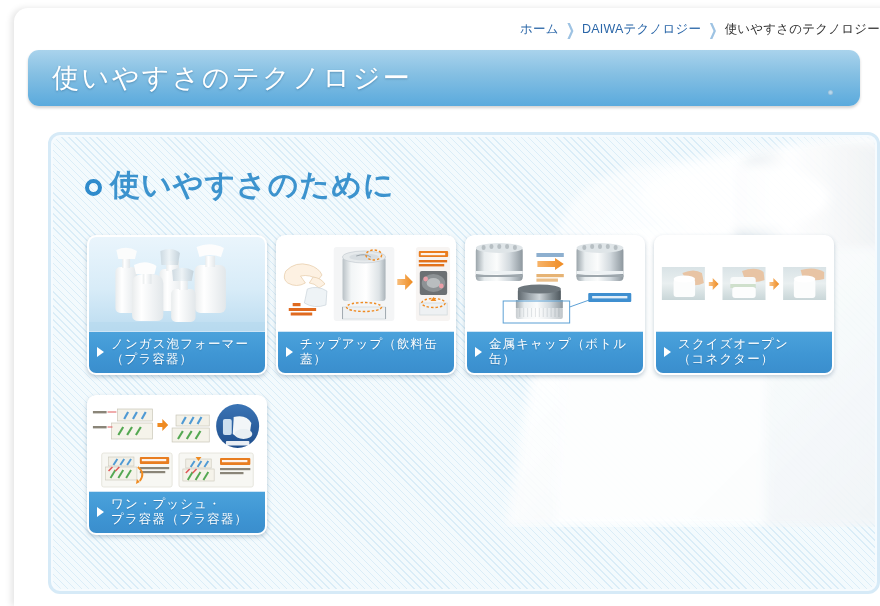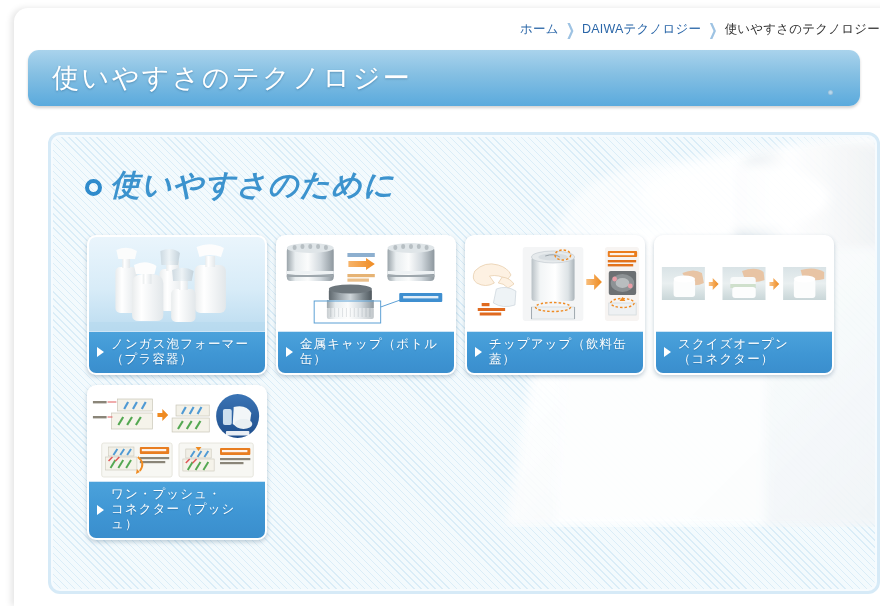--- a/index.html
+++ b/index.html
@@ -133,42 +133,41 @@
     position: absolute;
     left: 32px;
     top: 28px;
     display: flex;
     align-items: center;
     color: #3c93ce;
     font-size: 30px;
     letter-spacing: 1px;
     white-space: nowrap;
     z-index: 4;
-    font-style: italic;
   }
   #section-heading .ring {
     width: 17px;
     height: 17px;
     border: 4.5px solid #2f8bcc;
     border-radius: 50%;
     margin-right: 8px;
     margin-top: 3px;
     flex: none;
   }
 
   
   #card-grid {
     position: absolute;
     left: 34px;
     top: 98px;
     width: 768px;
     z-index: 5;
     display: flex;
     flex-wrap: wrap;
-    gap: 10px 9px;
+    gap: 20px 9px;
   }
 
   .card {
     width: 180px;
     background: #ffffff;
     border: 2px solid #ffffff;
     border-radius: 9px;
     box-shadow: 0 2px 4px rgba(60,95,125,0.30);
     overflow: hidden;
     cursor: pointer;
@@ -321,20 +320,88 @@
             <span class="tri"></span>
             <span class="lbl-text">ノンガス泡フォーマー
 （プラ容器）</span>
           </div>
         </a>
 
         <a class="card">
           <div class="card-thumb">
             <svg viewBox="0 0 180 94" preserveAspectRatio="none">
               <defs>
+                <linearGradient id="can" x1="0" y1="0" x2="1" y2="0">
+                  <stop offset="0" stop-color="#b9c1c6"></stop>
+                  <stop offset="0.2" stop-color="#f2f5f6"></stop>
+                  <stop offset="0.55" stop-color="#ffffff"></stop>
+                  <stop offset="0.85" stop-color="#dde3e6"></stop>
+                  <stop offset="1" stop-color="#aab3b9"></stop>
+                </linearGradient>
+                <linearGradient id="ar3" x1="0" y1="0" x2="1" y2="0">
+                  <stop offset="0" stop-color="#f8bd7a"></stop>
+                  <stop offset="1" stop-color="#ee8a1f"></stop>
+                </linearGradient>
+              </defs>
+              <rect width="180" height="94" fill="#ffffff"></rect>
+
+              <g>
+                <path d="M8,34 q10,-10 24,-6 q10,3 13,10 l-4,5 q-8,-6 -18,-4 l5,7 q-9,5 -18,0 q-6,-4 -2,-12 z" fill="#fdf1e2" stroke="#e8cfae" stroke-width="0.8"></path>
+                <path d="M36,40 q8,1 12,7 l-6,4 q-5,-5 -10,-5 z" fill="#fdf1e2" stroke="#e8cfae" stroke-width="0.8"></path>
+                <path d="M30,52 q10,-4 20,2 l-1,14 q-12,4 -22,-2 z" fill="#eef3f6" stroke="#cfd8de" stroke-width="0.8"></path>
+                <rect x="15" y="66" width="8" height="3.2" fill="#e06a1f"></rect>
+                <rect x="11" y="71" width="28" height="3" fill="#e06a1f"></rect>
+                <rect x="13" y="75.5" width="22" height="3" fill="#e06a1f"></rect>
+              </g>
+
+              <rect x="57" y="10" width="62" height="74" rx="3" fill="#f4f5f6"></rect>
+              <g>
+                <rect x="66" y="20" width="44" height="44" rx="3" fill="url(#can)"></rect>
+                <ellipse cx="88" cy="20" rx="22" ry="6" fill="#e6eaec" stroke="#c3cbd0" stroke-width="0.7"></ellipse>
+                <ellipse cx="88" cy="20" rx="15" ry="3.6" fill="#d7dde1"></ellipse>
+                <path d="M80,19 q9,-3 15,1" stroke="#9aa3a9" stroke-width="1" fill="none"></path>
+                <ellipse cx="98" cy="18" rx="8" ry="5" fill="none" stroke="#ef8b22" stroke-width="1.4" stroke-dasharray="2.5,2"></ellipse>
+              </g>
+              <g>
+                <rect x="66" y="70" width="44" height="12" fill="#eef1f3" stroke="#cfd6da" stroke-width="0.7"></rect>
+                <ellipse cx="88" cy="70" rx="18" ry="4.5" fill="none" stroke="#ef8b22" stroke-width="1.4" stroke-dasharray="2.5,2"></ellipse>
+                <path d="M66,70 v12 M110,70 v12" stroke="#9aa3a9" stroke-width="0.9"></path>
+              </g>
+
+              <path d="M122,42 h8 v-5 l8,8 l-8,8 v-5 h-8 z" fill="url(#ar3)"></path>
+
+              <rect x="141" y="10" width="35" height="74" rx="3" fill="#f7f4f2"></rect>
+              <rect x="144" y="14" width="30" height="6" rx="1" fill="#ea7d1e"></rect>
+              <rect x="146" y="16" width="25" height="2.2" fill="#ffffff" opacity="0.9"></rect>
+              <rect x="144" y="23" width="29" height="2.4" fill="#e2721b"></rect>
+              <rect x="144" y="27" width="26" height="2.4" fill="#e2721b"></rect>
+              <g>
+                <rect x="145" y="34" width="28" height="24" rx="2" fill="#6c7073"></rect>
+                <ellipse cx="159" cy="46" rx="12" ry="9" fill="#8d9295"></ellipse>
+                <ellipse cx="159" cy="46" rx="7" ry="5" fill="#b9bdbf"></ellipse>
+                <circle cx="151" cy="42" r="2.4" fill="#f4a0a8" opacity="0.9"></circle>
+                <circle cx="167" cy="49" r="2.4" fill="#f4a0a8" opacity="0.9"></circle>
+              </g>
+              <g>
+                <rect x="145" y="66" width="28" height="12" fill="#eef1f3" stroke="#cfd6da" stroke-width="0.7"></rect>
+                <ellipse cx="159" cy="66" rx="12" ry="4.5" fill="none" stroke="#ef8b22" stroke-width="1.4" stroke-dasharray="2.5,2"></ellipse>
+                <path d="M159,60 l3,4 h-6 z" fill="#ef8b22"></path>
+              </g>
+            </svg>
+          </div>
+          <div class="card-label">
+            <span class="tri"></span>
+            <span class="lbl-text">チップアップ（飲料缶蓋）</span>
+          </div>
+        </a>
+
+        <a class="card">
+          <div class="card-thumb">
+            <svg viewBox="0 0 180 94" preserveAspectRatio="none">
+              <defs>
                 <linearGradient id="metal" x1="0" y1="0" x2="1" y2="0">
                   <stop offset="0" stop-color="#9aa4aa"></stop>
                   <stop offset="0.18" stop-color="#e8edef"></stop>
                   <stop offset="0.45" stop-color="#fbfcfc"></stop>
                   <stop offset="0.72" stop-color="#d2d9de"></stop>
                   <stop offset="1" stop-color="#8d979e"></stop>
                 </linearGradient>
                 <linearGradient id="metald" x1="0" y1="0" x2="1" y2="0">
                   <stop offset="0" stop-color="#5e676d"></stop>
                   <stop offset="0.25" stop-color="#9aa3a9"></stop>
@@ -404,88 +471,20 @@
 
               <rect x="37" y="64" width="68" height="22" fill="none" stroke="#5b9fd4" stroke-width="1"></rect>
               <path d="M105,70 L125,63 L158,63" fill="none" stroke="#5b9fd4" stroke-width="1"></path>
               <rect x="124" y="56" width="44" height="9" rx="1" fill="#3f8fd0"></rect>
               <rect x="128" y="59" width="36" height="2.4" fill="#ffffff" opacity="0.85"></rect>
             </svg>
           </div>
           <div class="card-label">
             <span class="tri"></span>
             <span class="lbl-text">金属キャップ（ボトル缶）</span>
-          </div>
-        </a>
-
-        <a class="card">
-          <div class="card-thumb">
-            <svg viewBox="0 0 180 94" preserveAspectRatio="none">
-              <defs>
-                <linearGradient id="can" x1="0" y1="0" x2="1" y2="0">
-                  <stop offset="0" stop-color="#b9c1c6"></stop>
-                  <stop offset="0.2" stop-color="#f2f5f6"></stop>
-                  <stop offset="0.55" stop-color="#ffffff"></stop>
-                  <stop offset="0.85" stop-color="#dde3e6"></stop>
-                  <stop offset="1" stop-color="#aab3b9"></stop>
-                </linearGradient>
-                <linearGradient id="ar3" x1="0" y1="0" x2="1" y2="0">
-                  <stop offset="0" stop-color="#f8bd7a"></stop>
-                  <stop offset="1" stop-color="#ee8a1f"></stop>
-                </linearGradient>
-              </defs>
-              <rect width="180" height="94" fill="#ffffff"></rect>
-
-              <g>
-                <path d="M8,34 q10,-10 24,-6 q10,3 13,10 l-4,5 q-8,-6 -18,-4 l5,7 q-9,5 -18,0 q-6,-4 -2,-12 z" fill="#fdf1e2" stroke="#e8cfae" stroke-width="0.8"></path>
-                <path d="M36,40 q8,1 12,7 l-6,4 q-5,-5 -10,-5 z" fill="#fdf1e2" stroke="#e8cfae" stroke-width="0.8"></path>
-                <path d="M30,52 q10,-4 20,2 l-1,14 q-12,4 -22,-2 z" fill="#eef3f6" stroke="#cfd8de" stroke-width="0.8"></path>
-                <rect x="15" y="66" width="8" height="3.2" fill="#e06a1f"></rect>
-                <rect x="11" y="71" width="28" height="3" fill="#e06a1f"></rect>
-                <rect x="13" y="75.5" width="22" height="3" fill="#e06a1f"></rect>
-              </g>
-
-              <rect x="57" y="10" width="62" height="74" rx="3" fill="#f4f5f6"></rect>
-              <g>
-                <rect x="66" y="20" width="44" height="44" rx="3" fill="url(#can)"></rect>
-                <ellipse cx="88" cy="20" rx="22" ry="6" fill="#e6eaec" stroke="#c3cbd0" stroke-width="0.7"></ellipse>
-                <ellipse cx="88" cy="20" rx="15" ry="3.6" fill="#d7dde1"></ellipse>
-                <path d="M80,19 q9,-3 15,1" stroke="#9aa3a9" stroke-width="1" fill="none"></path>
-                <ellipse cx="98" cy="18" rx="8" ry="5" fill="none" stroke="#ef8b22" stroke-width="1.4" stroke-dasharray="2.5,2"></ellipse>
-              </g>
-              <g>
-                <rect x="66" y="70" width="44" height="12" fill="#eef1f3" stroke="#cfd6da" stroke-width="0.7"></rect>
-                <ellipse cx="88" cy="70" rx="18" ry="4.5" fill="none" stroke="#ef8b22" stroke-width="1.4" stroke-dasharray="2.5,2"></ellipse>
-                <path d="M66,70 v12 M110,70 v12" stroke="#9aa3a9" stroke-width="0.9"></path>
-              </g>
-
-              <path d="M122,42 h8 v-5 l8,8 l-8,8 v-5 h-8 z" fill="url(#ar3)"></path>
-
-              <rect x="141" y="10" width="35" height="74" rx="3" fill="#f7f4f2"></rect>
-              <rect x="144" y="14" width="30" height="6" rx="1" fill="#ea7d1e"></rect>
-              <rect x="146" y="16" width="25" height="2.2" fill="#ffffff" opacity="0.9"></rect>
-              <rect x="144" y="23" width="29" height="2.4" fill="#e2721b"></rect>
-              <rect x="144" y="27" width="26" height="2.4" fill="#e2721b"></rect>
-              <g>
-                <rect x="145" y="34" width="28" height="24" rx="2" fill="#6c7073"></rect>
-                <ellipse cx="159" cy="46" rx="12" ry="9" fill="#8d9295"></ellipse>
-                <ellipse cx="159" cy="46" rx="7" ry="5" fill="#b9bdbf"></ellipse>
-                <circle cx="151" cy="42" r="2.4" fill="#f4a0a8" opacity="0.9"></circle>
-                <circle cx="167" cy="49" r="2.4" fill="#f4a0a8" opacity="0.9"></circle>
-              </g>
-              <g>
-                <rect x="145" y="66" width="28" height="12" fill="#eef1f3" stroke="#cfd6da" stroke-width="0.7"></rect>
-                <ellipse cx="159" cy="66" rx="12" ry="4.5" fill="none" stroke="#ef8b22" stroke-width="1.4" stroke-dasharray="2.5,2"></ellipse>
-                <path d="M159,60 l3,4 h-6 z" fill="#ef8b22"></path>
-              </g>
-            </svg>
-          </div>
-          <div class="card-label">
-            <span class="tri"></span>
-            <span class="lbl-text">チップアップ（飲料缶蓋）</span>
           </div>
         </a>
 
         <a class="card">
           <div class="card-thumb">
             <svg viewBox="0 0 180 94" preserveAspectRatio="none">
               <defs>
                 <linearGradient id="ph4" x1="0" y1="0" x2="0" y2="1">
                   <stop offset="0" stop-color="#d9e3e6"></stop>
                   <stop offset="0.5" stop-color="#e9eff0"></stop>
@@ -633,20 +632,20 @@
                 <rect x="134" y="61" width="31" height="7" rx="1" fill="#e87d20"></rect>
                 <rect x="136" y="63" width="26" height="2.2" fill="#ffffff" opacity="0.9"></rect>
                 <rect x="134" y="71" width="31" height="2.2" fill="#8a8578"></rect>
                 <rect x="134" y="75" width="24" height="2.2" fill="#8a8578"></rect>
               </g>
             </svg>
           </div>
           <div class="card-label two-line">
             <span class="tri"></span>
             <span class="lbl-text">ワン・プッシュ・
-コネクター（プッシュ）</span>
+プラ容器（プラ容器）</span>
           </div>
         </a>
 
       </div>
     </div>
   </section>
 </div>
 
 </body></html>

